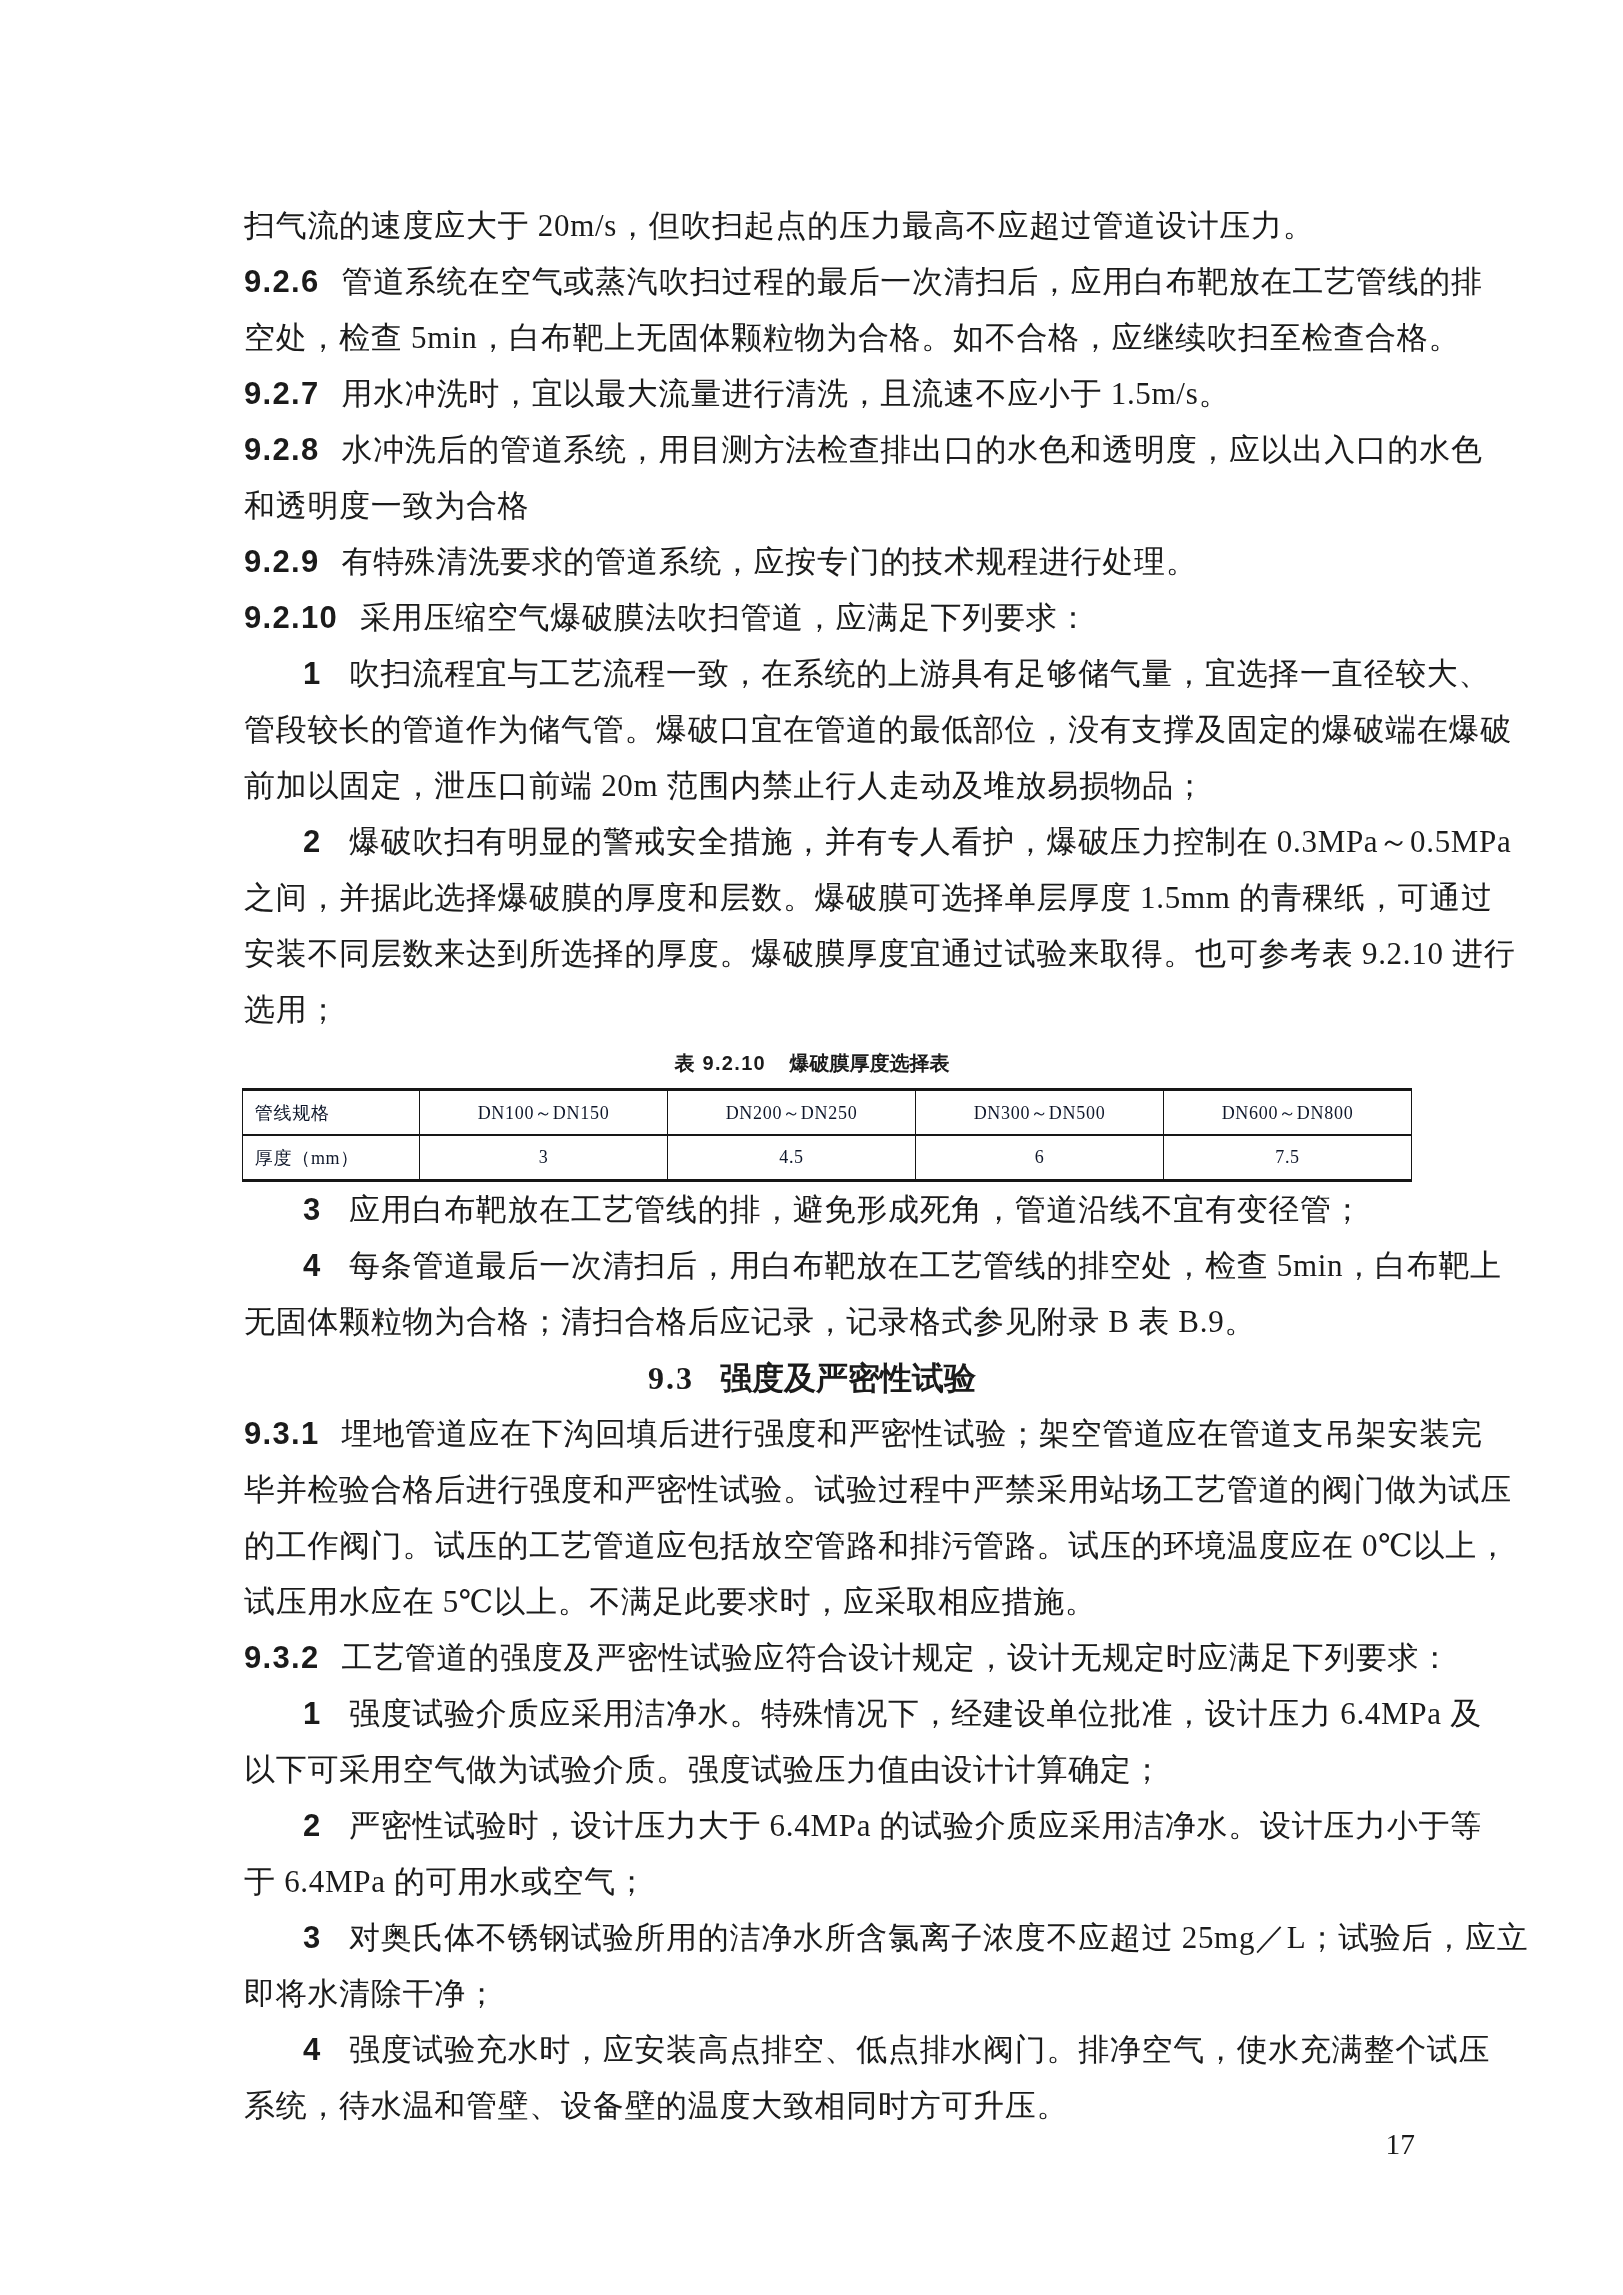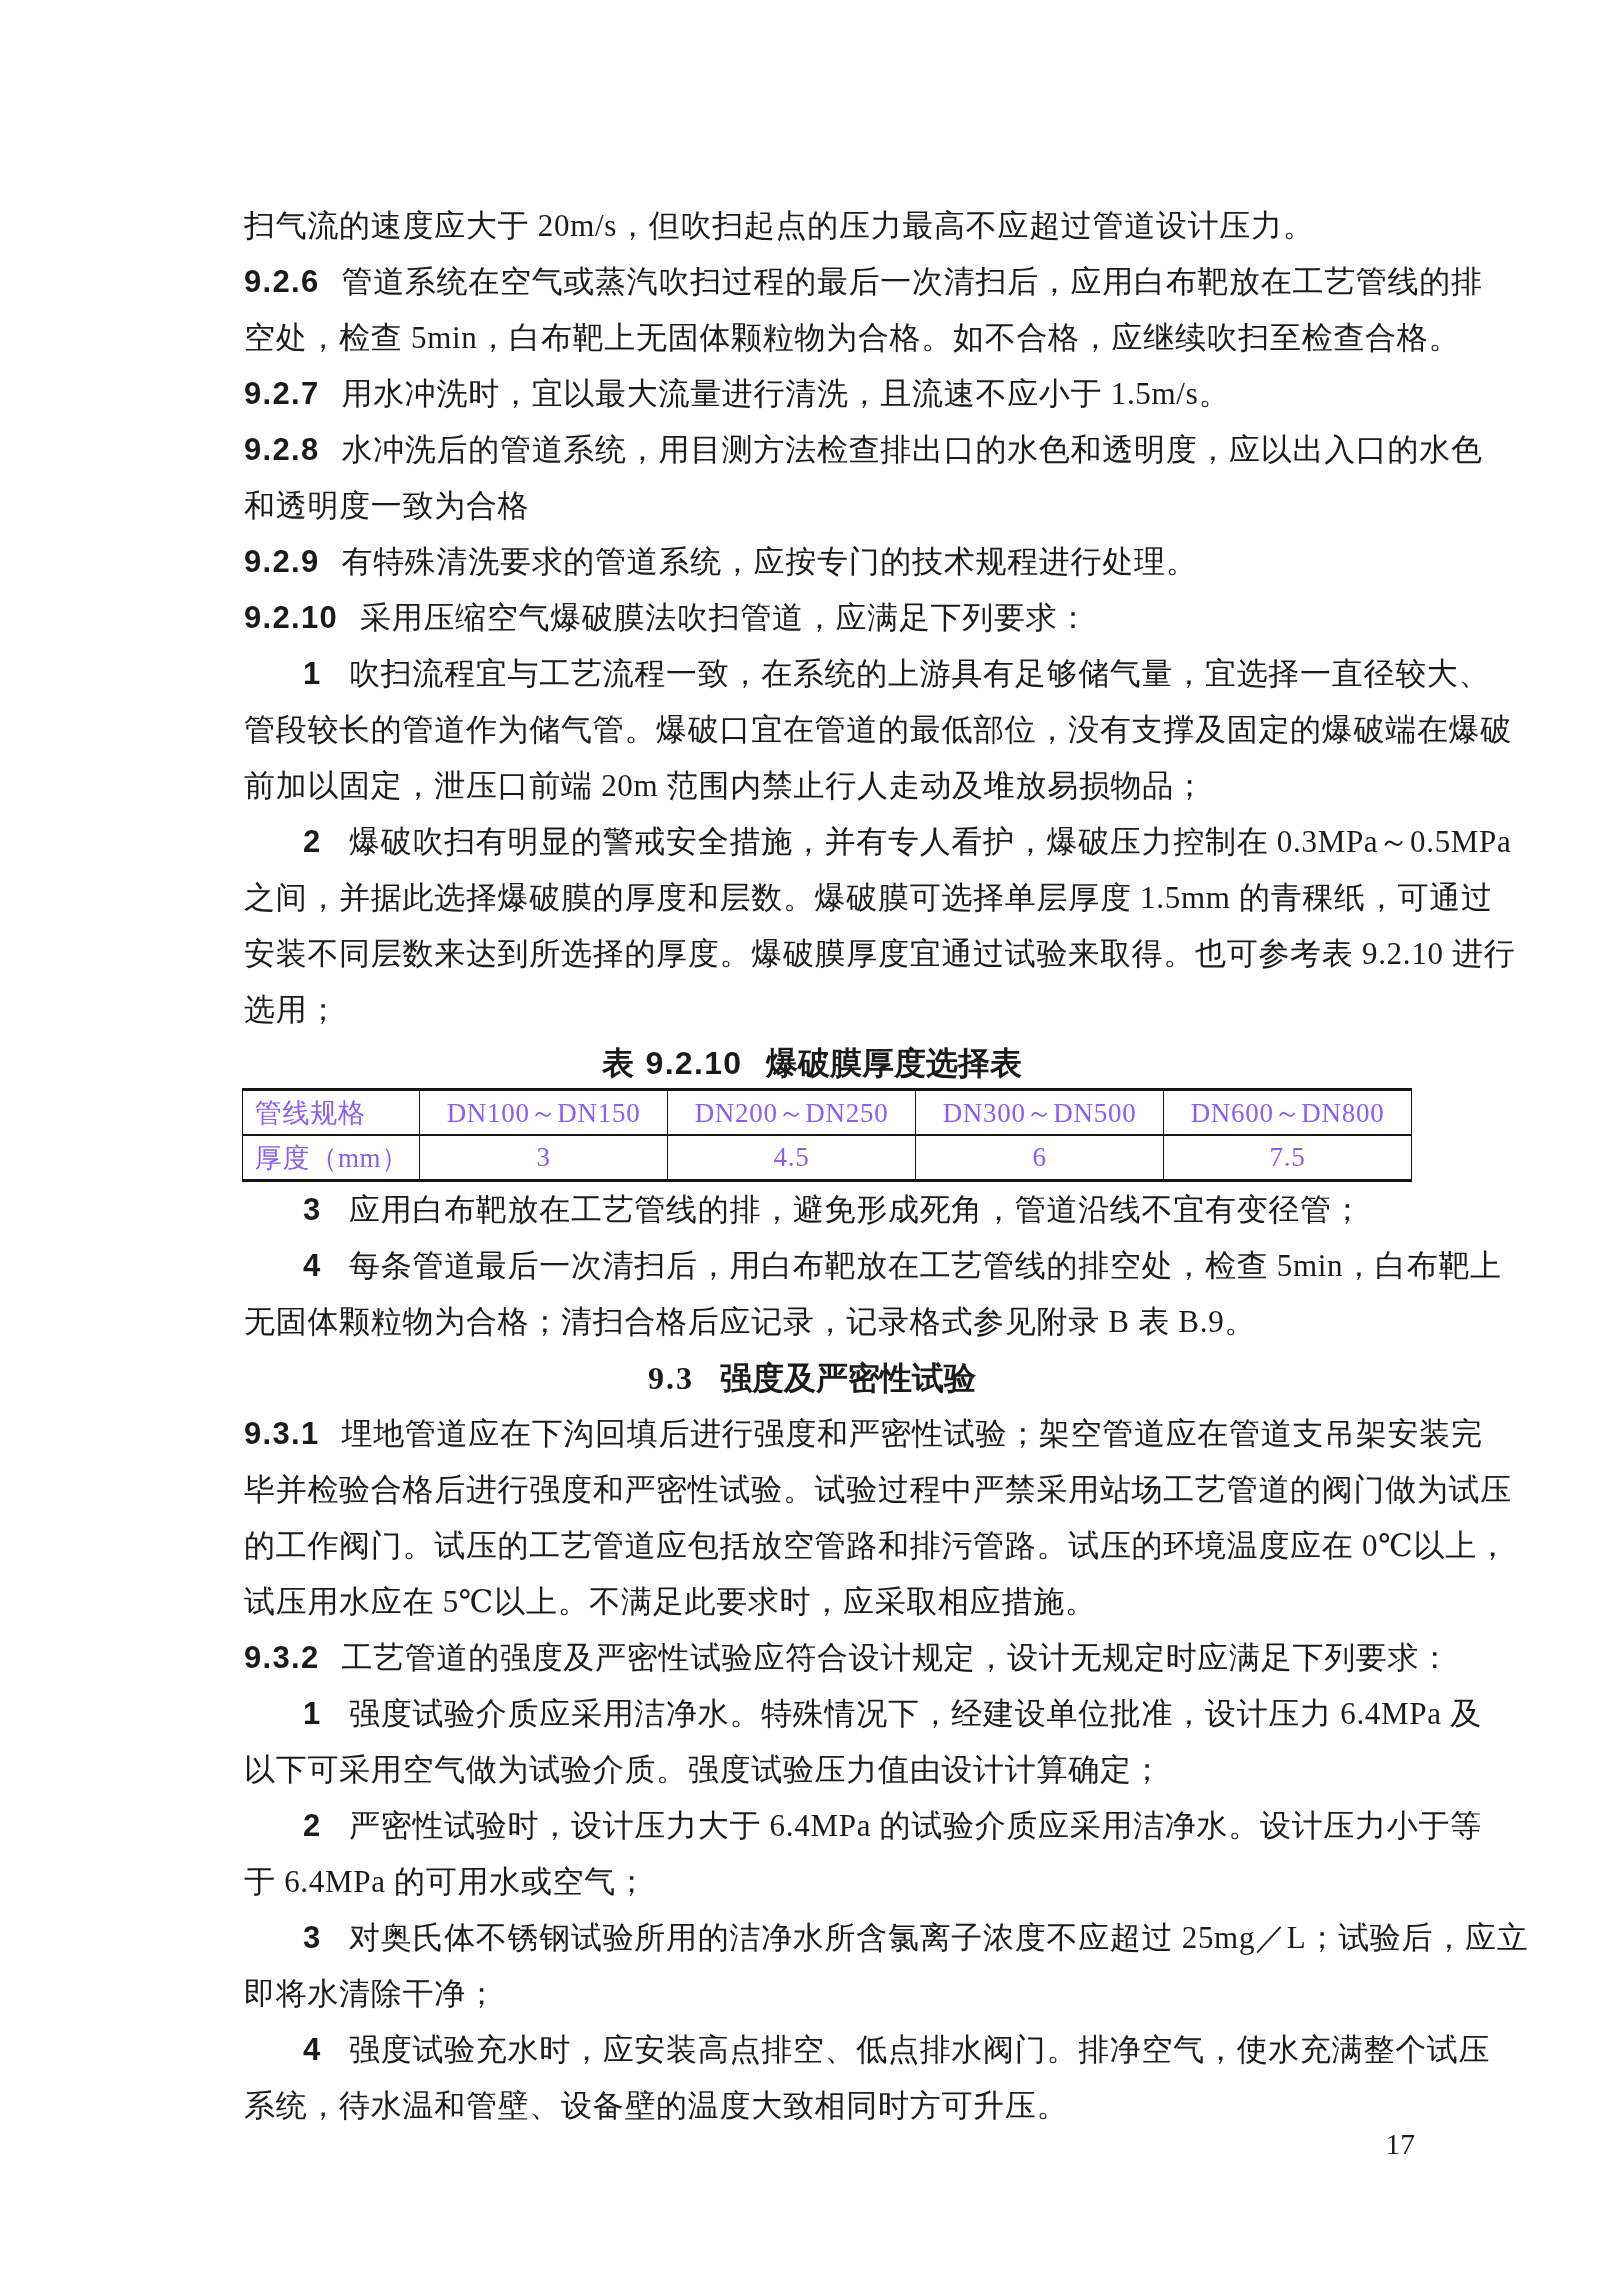--- a/index.html
+++ b/index.html
@@ -37,31 +37,31 @@
     font-weight:bold;
     font-size:32px;
   }
   .section-heading .num { margin-right:26px; letter-spacing:2px; }
 
   .table-title {
     height:50px; line-height:50px;
     text-align:center;
     font-family:"Liberation Sans","DejaVu Sans",sans-serif;
     font-weight:bold;
-    font-size:32px;
+    font-size:20px;
   }
   .table-title .label { margin-right:23.6px; letter-spacing:1.3px; }
 
   table.spec-table {
     width:1169px;
     margin-left:-2px;
     border-collapse:collapse;
     table-layout:fixed;
-    font-size:27px;
-    color:#8b5cf6;
+    font-size:18px;
+    color:#0f172a;
   }
   table.spec-table { border-top:3.3px solid #161616; border-bottom:3.9px solid #161616; }
   .spec-table td {
     border:1.3px solid #161616;
     height:43px;
     text-align:center;
     padding:0;
     letter-spacing:0.7px;
     white-space:nowrap;
     overflow:hidden;

